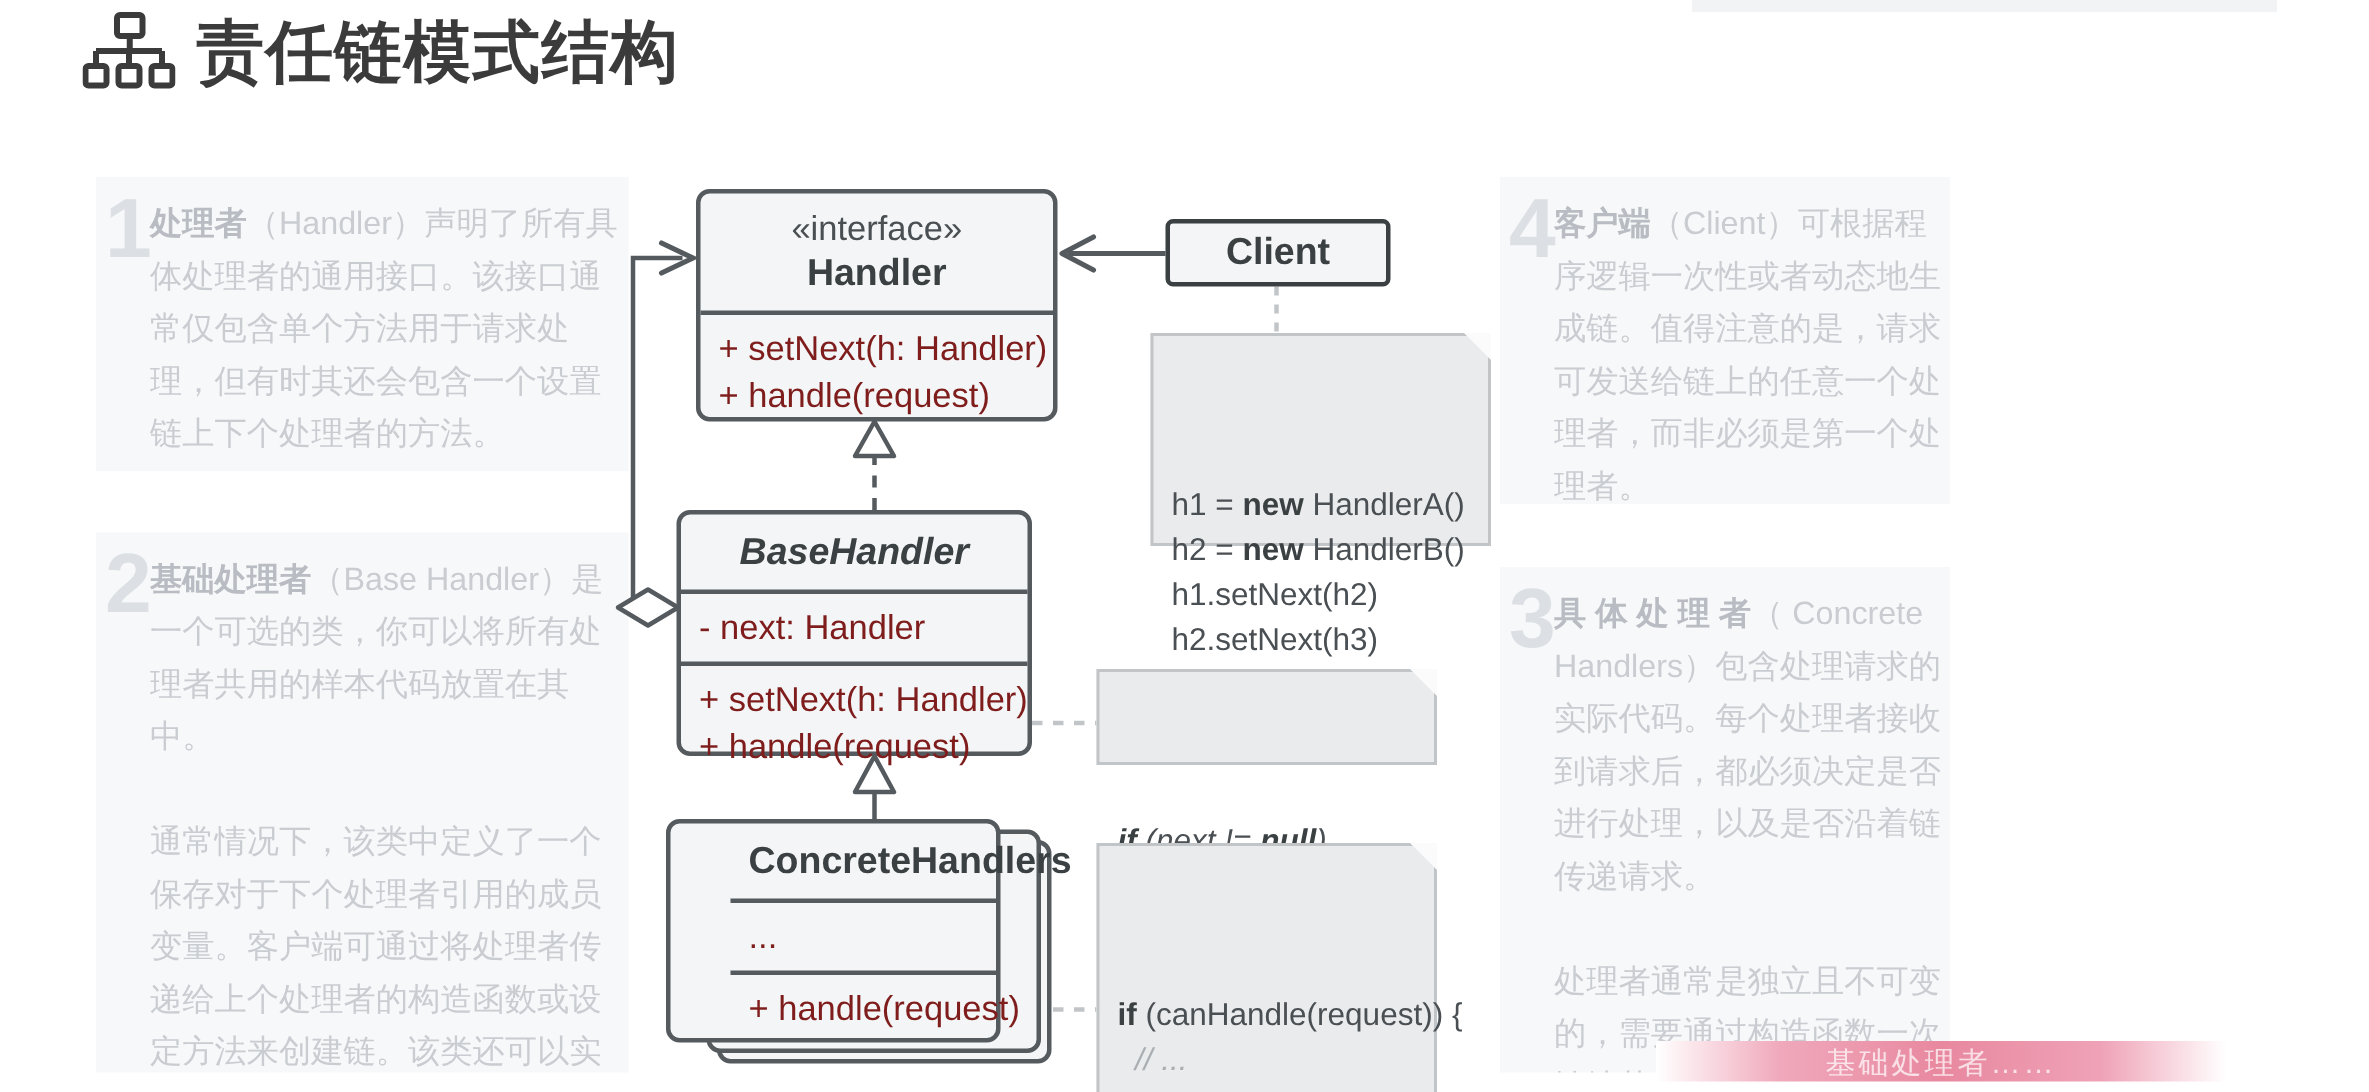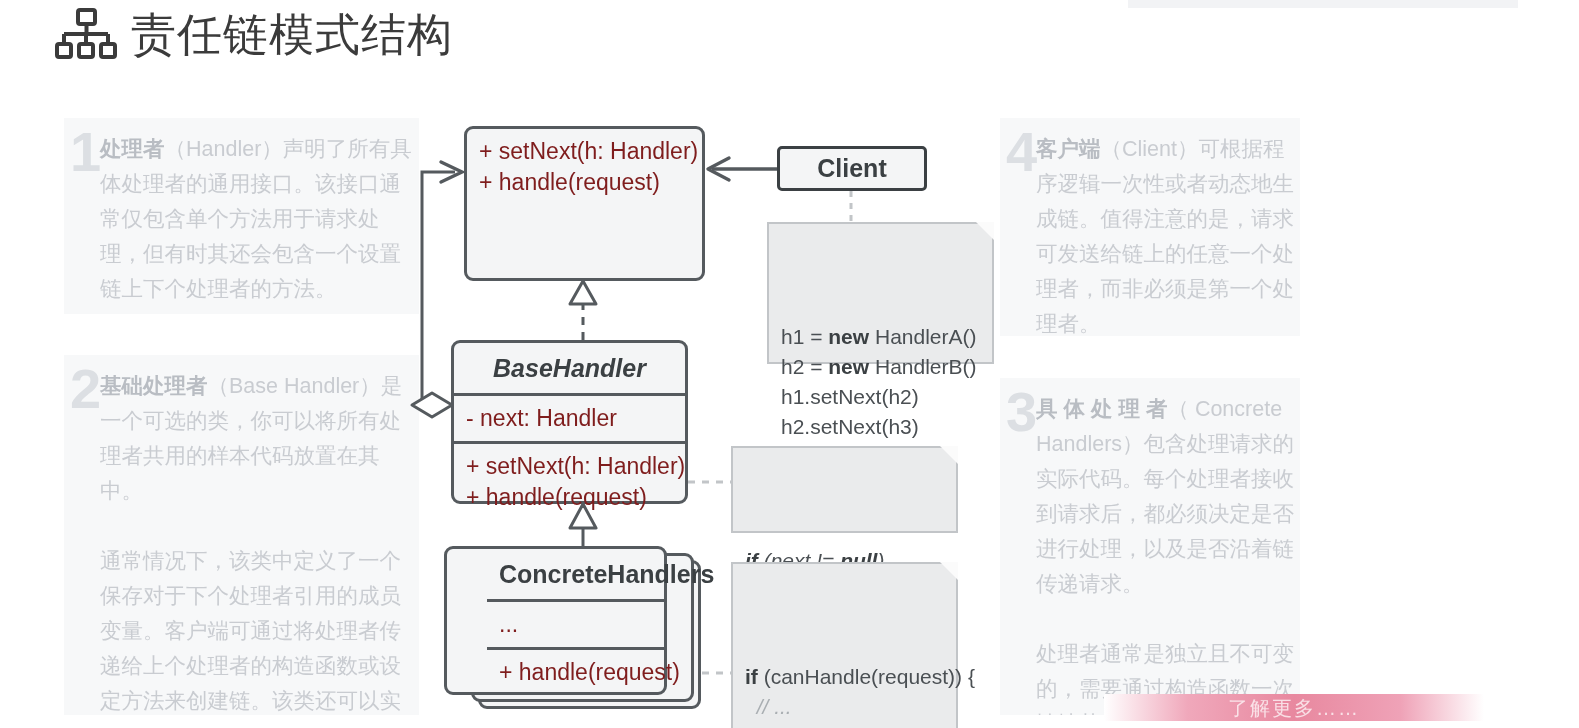--- a/index.html
+++ b/index.html
@@ -31,21 +31,21 @@
     position: absolute;
     left: 55px;
     top: 8px;
     display: flex;
     align-items: center;
     gap: 14px;
   }
   .header-icon { width: 62px; height: 52px; display:block; }
   .header-title {
     font-size: 45px;
-    font-weight: normal;
+    font-weight: bold;
     letter-spacing: 1px;
     color: #3b3b3b;
     line-height: 1;
     white-space: nowrap;
   }
 
   
   .note {
     position: absolute;
     background: #f7f8f9;
@@ -160,21 +160,21 @@
     position: absolute;
     right: -2px; top: -2px;
     width: 0; height: 0;
     border-left: 18px solid transparent;
     border-top: 18px solid #fbfbfb;
   }
   .codenote b { font-weight: bold; color: #3b4043; }
   .codenote .cmt { color: #a9aeb2; font-style: italic; }
 
   #note-client   { left: 767px; top: 222px; width: 227px; height: 142px; }
-  #note-base     { left: 731px; top: 446px; width: 227px; height: 87px; font-style: italic; }
+  #note-base     { left: 731px; top: 446px; width: 227px; height: 64px; font-style: italic; }
   #note-concrete { left: 731px; top: 562px; width: 227px; height: 175px; }
 
   
   .watermark {
     position: absolute;
     left: 1104px; bottom: 7px;
     width: 380px; height: 27px;
     background: linear-gradient(90deg, #ffffff 0%, #f0a8bb 22%, #e8889f 50%, #efa2b7 78%, #ffffff 100%);
     border-radius: 2px;
   }
@@ -290,20 +290,24 @@
   <g>
     <circle cx="666" cy="673" r="6.5" fill="#ffffff" stroke="#c2c5c8" stroke-width="3"></circle>
     <line x1="674" y1="673" x2="731" y2="673" stroke="#c2c5c8" stroke-width="3" stroke-dasharray="7,7"></line>
   </g>
 </svg>
 
 <div id="box-concrete-shadow1"></div>
 <div id="box-concrete-shadow2"></div>
 
 <div class="umlbox" id="box-handler">
+  <div class="title">
+    <span class="stereo">«interface»</span>
+    <span>Handler</span>
+  </div>
   <div class="sec">
     <div class="row">+ setNext(h: Handler)</div>
     <div class="row">+ handle(request)</div>
   </div>
 </div>
 
 <div class="umlbox" id="box-base">
   <div class="title italic">BaseHandler</div>
   <div class="sec">
     <div class="row">- next: Handler</div>
@@ -337,14 +341,14 @@
   <div class="fold"></div>
   <div><div><b>if</b> (next != <b>null</b>)</div><div>  next.handle(request)</div></div>
 </div>
 
 <div class="codenote" id="note-concrete">
   <div class="fold"></div>
   <div><div><b>if</b> (canHandle(request)) {</div><div><span class="cmt">  // ...</span></div><div>} <b>else</b> {</div></div>
 </div>
 
 <div class="watermark">
-  <span>了解更多……</span>
+  <span>基础处理者……</span>
 </div>
 
 </body></html>

